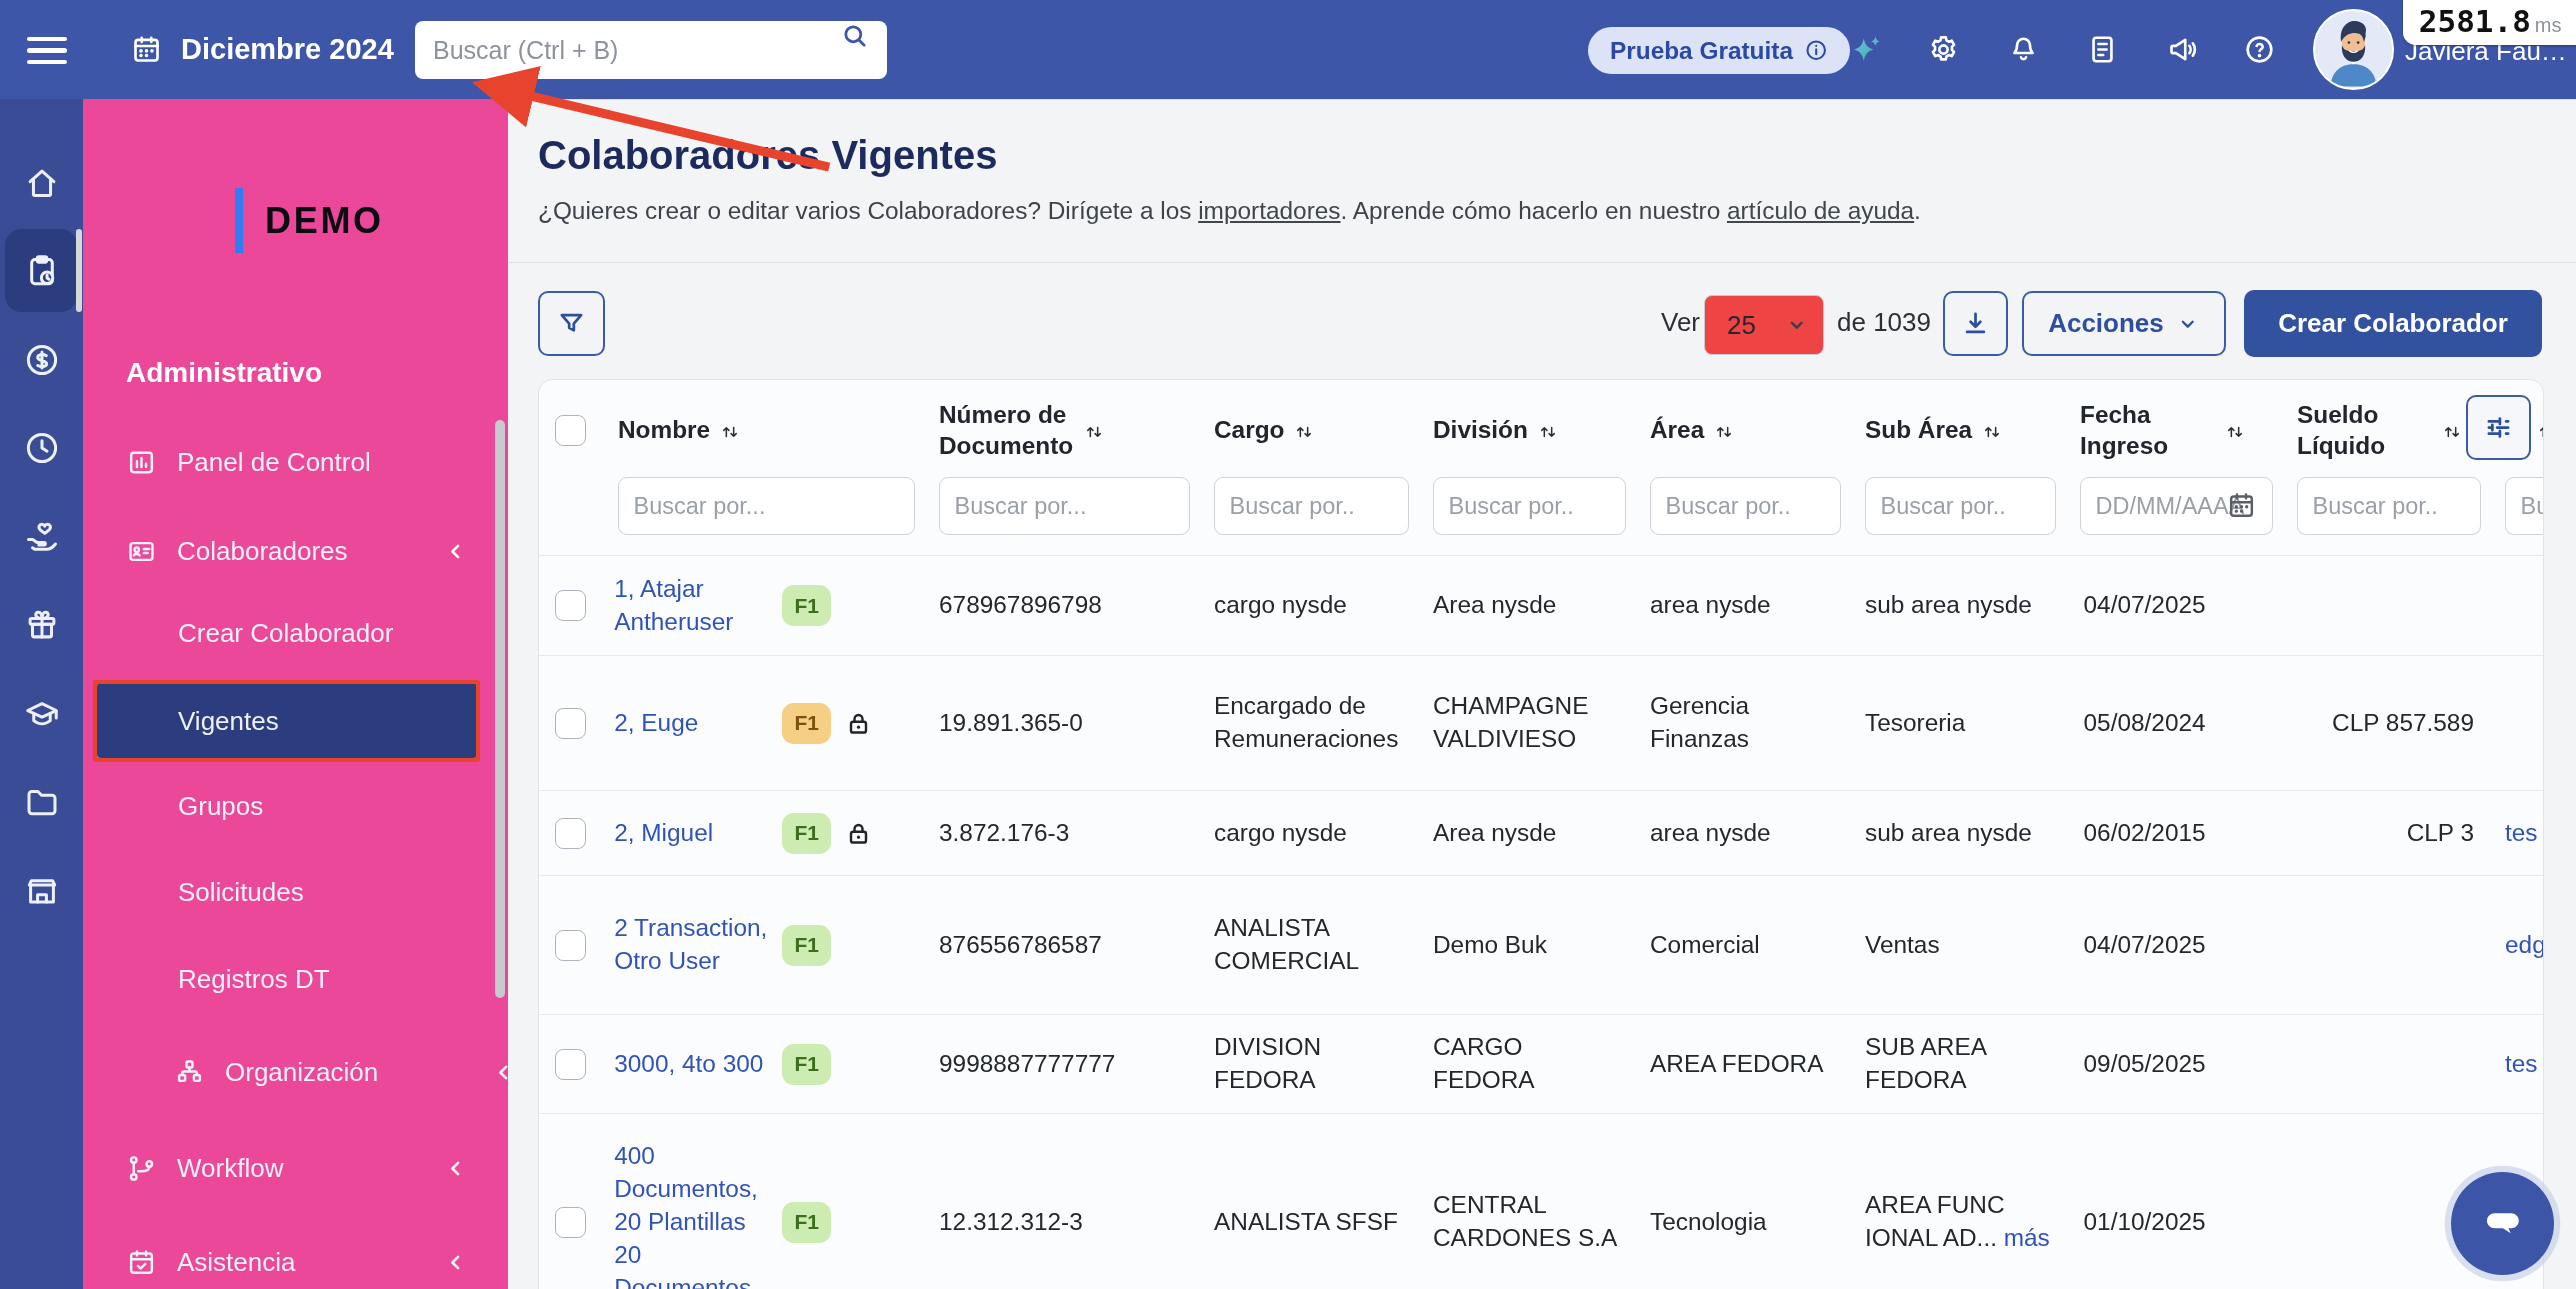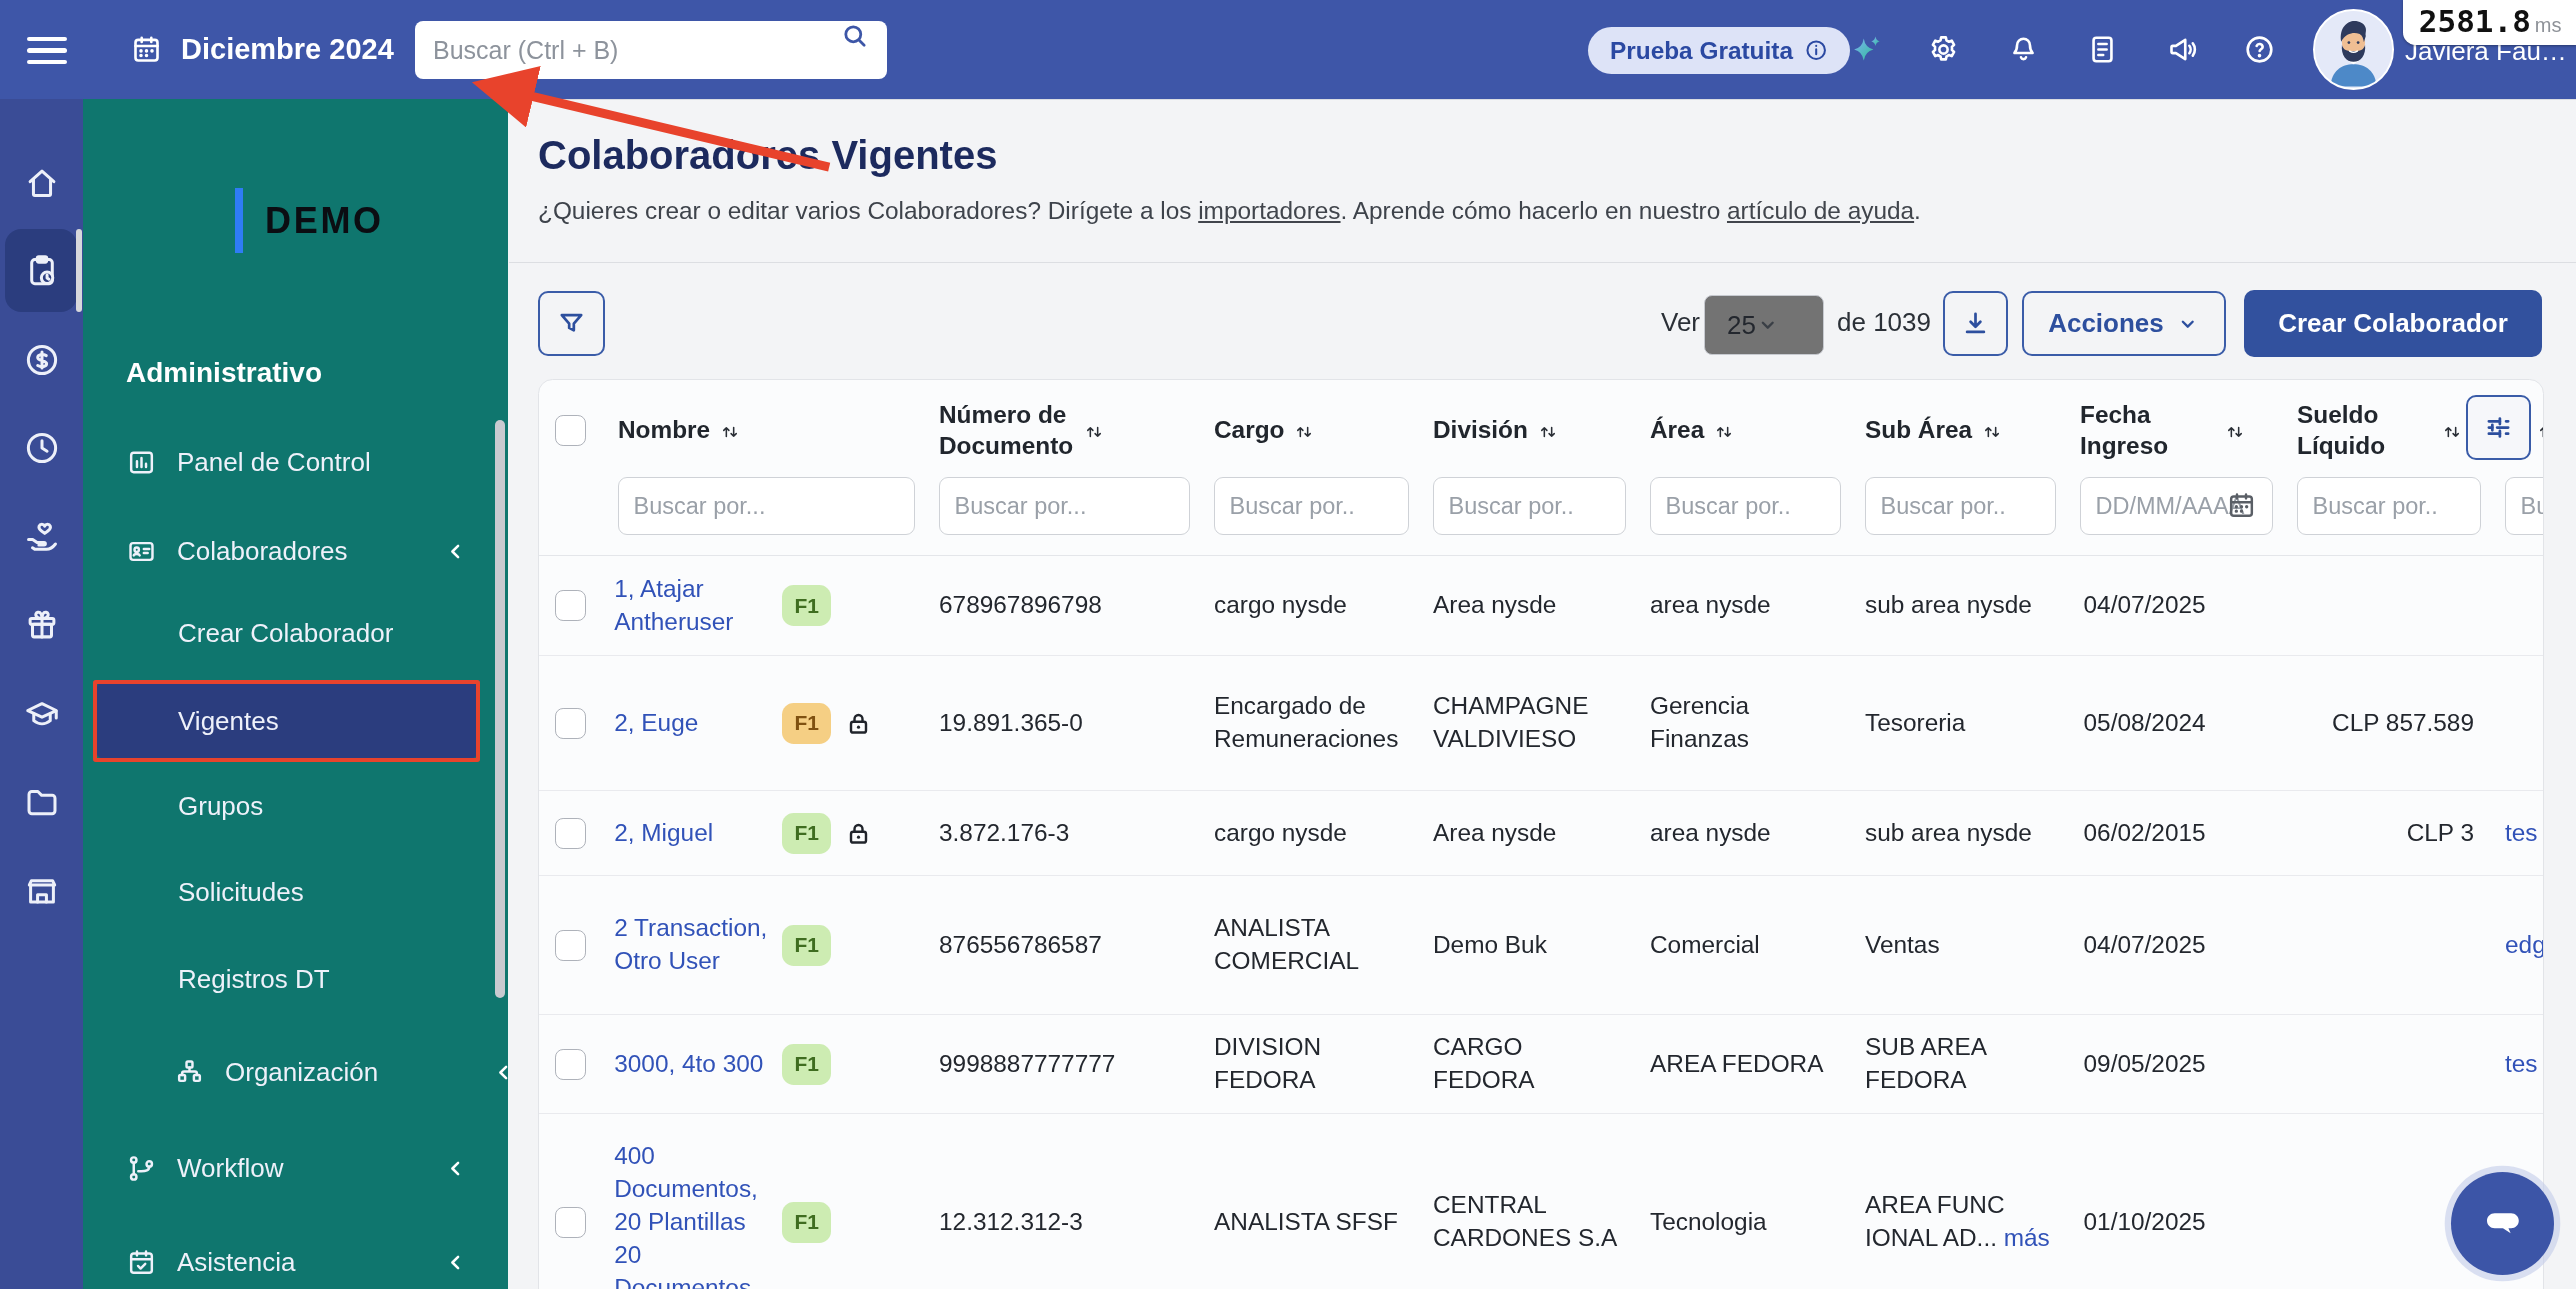--- a/index.html
+++ b/index.html
@@ -21,42 +21,42 @@
   .user-name { position:absolute; left:2405px; top:36px; color:#fff; font-size:26px; white-space:nowrap; }
   .ms-badge { position:absolute; right:0; top:0; background:#ffffff; border-radius:0 0 0 12.6px; padding:2.7px 14.5px 6.3px 16.3px; z-index:30; box-shadow:0 0.9px 2.7px rgba(0,0,0,.35); }
   .ms-badge b { font-family:"DejaVu Sans Mono",monospace; font-size:31px; color:#111; font-weight:bold; }
   .ms-badge span { font-size:20px; color:#8E9298; }
 
   
   .rail { position:absolute; left:0; top:99px; width:83px; height:1190px; background:#3A4C96; z-index:10; }
   .rail-item { position:absolute; left:0; width:83px; height:83px; display:flex; align-items:center; justify-content:center; color:#EDF0F9; cursor:pointer; }
   .rail-active-tile { position:absolute; left:5.4px; width:72px; height:83px; background:#2B3D7E; border-radius:16.3px; }
   .rail-thumb { position:absolute; right:0.9px; width:6.3px; border-radius:3.6px; background:#D7D8DC; }
-  .panel { position:absolute; left:83px; top:99px; width:425px; height:1190px; background:#0f766e; z-index:10; overflow:hidden; }
+  .panel { position:absolute; left:83px; top:99px; width:425px; height:1190px; background:#ec4899; z-index:10; overflow:hidden; }
   .panel-thumb { position:absolute; left:412px; top:321px; width:10px; height:578px; background:#C9CAD0; border-radius:5.4px; }
   .logo-bar { position:absolute; left:152px; top:89px; width:8.1px; height:65px; background:#2F7CF5; }
   .logo-text { position:absolute; left:182px; top:101px; font-size:36px; font-weight:900; letter-spacing:2.7px; color:#0B0D12; }
   .side-section { position:absolute; left:43px; color:#FFFFFF; font-size:28px; font-weight:bold; }
   .menu-item { position:absolute; left:0; width:425px; height:58px; display:flex; align-items:center; color:#EEF1FA; font-size:26px; cursor:pointer; }
   .menu-item .mi-icon { width:31px; height:31px; margin-left:43px; margin-right:20px; color:#EEF1FA; flex:0 0 auto; }
   .menu-item.sub { padding-left:95px; }
   .menu-item .chev { position:absolute; right:40px; width:25px; height:25px; color:#fff; }
   .active-bg { position:absolute; left:13.5px; width:380px; height:75px; background:#2B3D7E; border-radius:4.5px; }
   .annot-rect { position:absolute; left:10px; width:387px; height:82px; border:4.5px solid #E8432C; border-radius:2.7px; z-index:15; pointer-events:none; }
 
   
   .main { position:absolute; left:509px; top:99px; width:2067px; height:1190px; background:#F3F4F6; overflow:hidden; box-shadow:inset 0 0.9px 0 #DADCE1; }
   .page-title { position:absolute; left:29px; top:34px; font-size:40px; font-weight:bold; color:#1C2A5E; }
   .page-sub { position:absolute; left:29px; top:98px; font-size:24.4px; color:#3E434B; }
   .page-sub a { color:#41454C; text-decoration:underline; cursor:pointer; }
   .hr1 { position:absolute; left:0; top:163px; width:2067px; height:0.9px; background:#DCDEE2; }
 
   .filter-btn { position:absolute; left:29px; top:192px; width:67px; height:65px; border:2.3px solid #3A5CA8; border-radius:10px; background:transparent; display:flex; align-items:center; justify-content:center; color:#2D4F9E; cursor:pointer; }
   .tl-text { position:absolute; top:208px; font-size:26px; color:#2B3037; white-space:nowrap; }
-  .select25 { position:absolute; left:1195px; top:196px; width:120px; height:60px; background:#737373; border:1.8px solid #C7CAD0; border-radius:8.1px; display:flex; align-items:center; padding:0 14.5px 0 22px; font-size:26px; color:#23272E; cursor:pointer; }
+  .select25 { position:absolute; left:1195px; top:196px; width:120px; height:60px; background:#ef4444; border:1.8px solid #C7CAD0; border-radius:8.1px; display:flex; align-items:center; justify-content:space-between; padding:0 14.5px 0 22px; font-size:26px; color:#23272E; cursor:pointer; }
   .dl-btn { position:absolute; left:1434px; top:192px; width:65px; height:65px; border:2.3px solid #3A5CA8; border-radius:10px; display:flex; align-items:center; justify-content:center; color:#2D4F9E; background:transparent; cursor:pointer; }
   .acciones-btn { position:absolute; left:1513px; top:192px; width:204px; height:65px; border:2.3px solid #3A5CA8; border-radius:10px; display:flex; align-items:center; justify-content:center; gap:12.6px; color:#2D4F9E; font-size:26px; font-weight:bold; background:transparent; cursor:pointer; font-family:inherit; }
   .crear-btn { position:absolute; left:1735px; top:191px; width:298px; height:67px; background:#32519E; border:none; border-radius:10px; color:#fff; font-size:26px; font-weight:bold; cursor:pointer; font-family:inherit; }
 
   
   .card { position:absolute; left:29px; top:280px; width:2006px; height:1003px; background:#FBFCFD; border:0.9px solid #E2E4E8; border-radius:14.5px 14.5px 0 0; overflow:hidden; }
   .tgrid { display:grid; grid-template-columns:68px 321px 275px 219px 217px 215px 215px 217px 208px 145px; }
   .thead-labels { padding-top:20px; min-height:72px; align-items:center; }
   .hcell { display:flex; align-items:center; padding-left:11px; font-size:24.4px; font-weight:bold; color:#21262D; line-height:1.25; }
   .hcell .sort { width:22px; height:22px; margin-left:9px; color:#2A2F36; flex:0 0 auto; cursor:pointer; }

